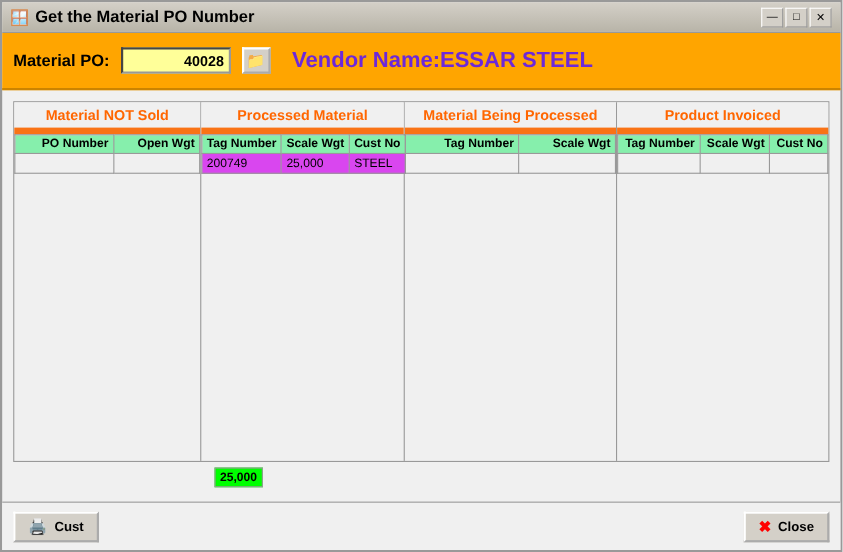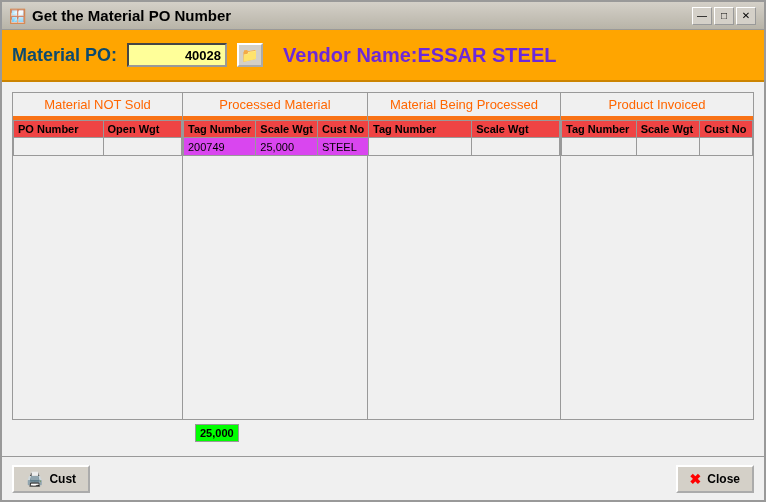--- a/index.html
+++ b/index.html
@@ -65,22 +65,22 @@
       padding: 8px 10px;
       display: flex;
       align-items: center;
       gap: 10px;
       border-bottom: 2px solid #cc8400;
       flex-shrink: 0;
       height: 52px;
     }
     .toolbar-label {
       font-weight: bold;
-      font-size: 18px;
-      color: #0c4a6e;
+      font-size: 15px;
+      color: #000000;
     }
     .toolbar-input {
       background: #FFFF99;
       border: 2px inset #999;
       height: 24px;
       width: 100px;
       font-size: 13px;
       font-weight: bold;
       text-align: right;
       padding-right: 4px;
@@ -119,26 +119,26 @@
     .section {
       display: flex;
       flex-direction: column;
       border-right: 1px solid #999;
     }
     .section:last-child {
       border-right: none;
     }
     .section-header {
       text-align: center;
-      font-weight: normal;
+      font-weight: bold;
       color: #FF6600;
       font-size: 13px;
       padding: 4px 2px;
       background: #f0f0f0;
-      border-bottom: 4px solid #f97316;
+      border-bottom: 6px solid #f97316;
     }
     .section-not-sold {
       width: 170px;
       flex-shrink: 0;
     }
     .section-reserved {
       width: 185px;
       flex-shrink: 0;
     }
     .section-processing {
@@ -196,25 +196,25 @@
       color: red;
       font-size: 14px;
       font-weight: bold;
     }
     .data-table {
       width: 100%;
       border-collapse: collapse;
       font-size: 11px;
     }
     .data-table th {
-      background: #ef4444;
+      background: #86efac;
       border: 1px solid #999;
       padding: 2px 4px;
       font-weight: bold;
-      text-align: left;
+      text-align: right;
       white-space: nowrap;
     }
     .data-table td {
       border: 1px solid #999;
       padding: 2px 4px;
       height: 18px;
     }
     .highlighted {
       background-color: #d946ef;
     }

